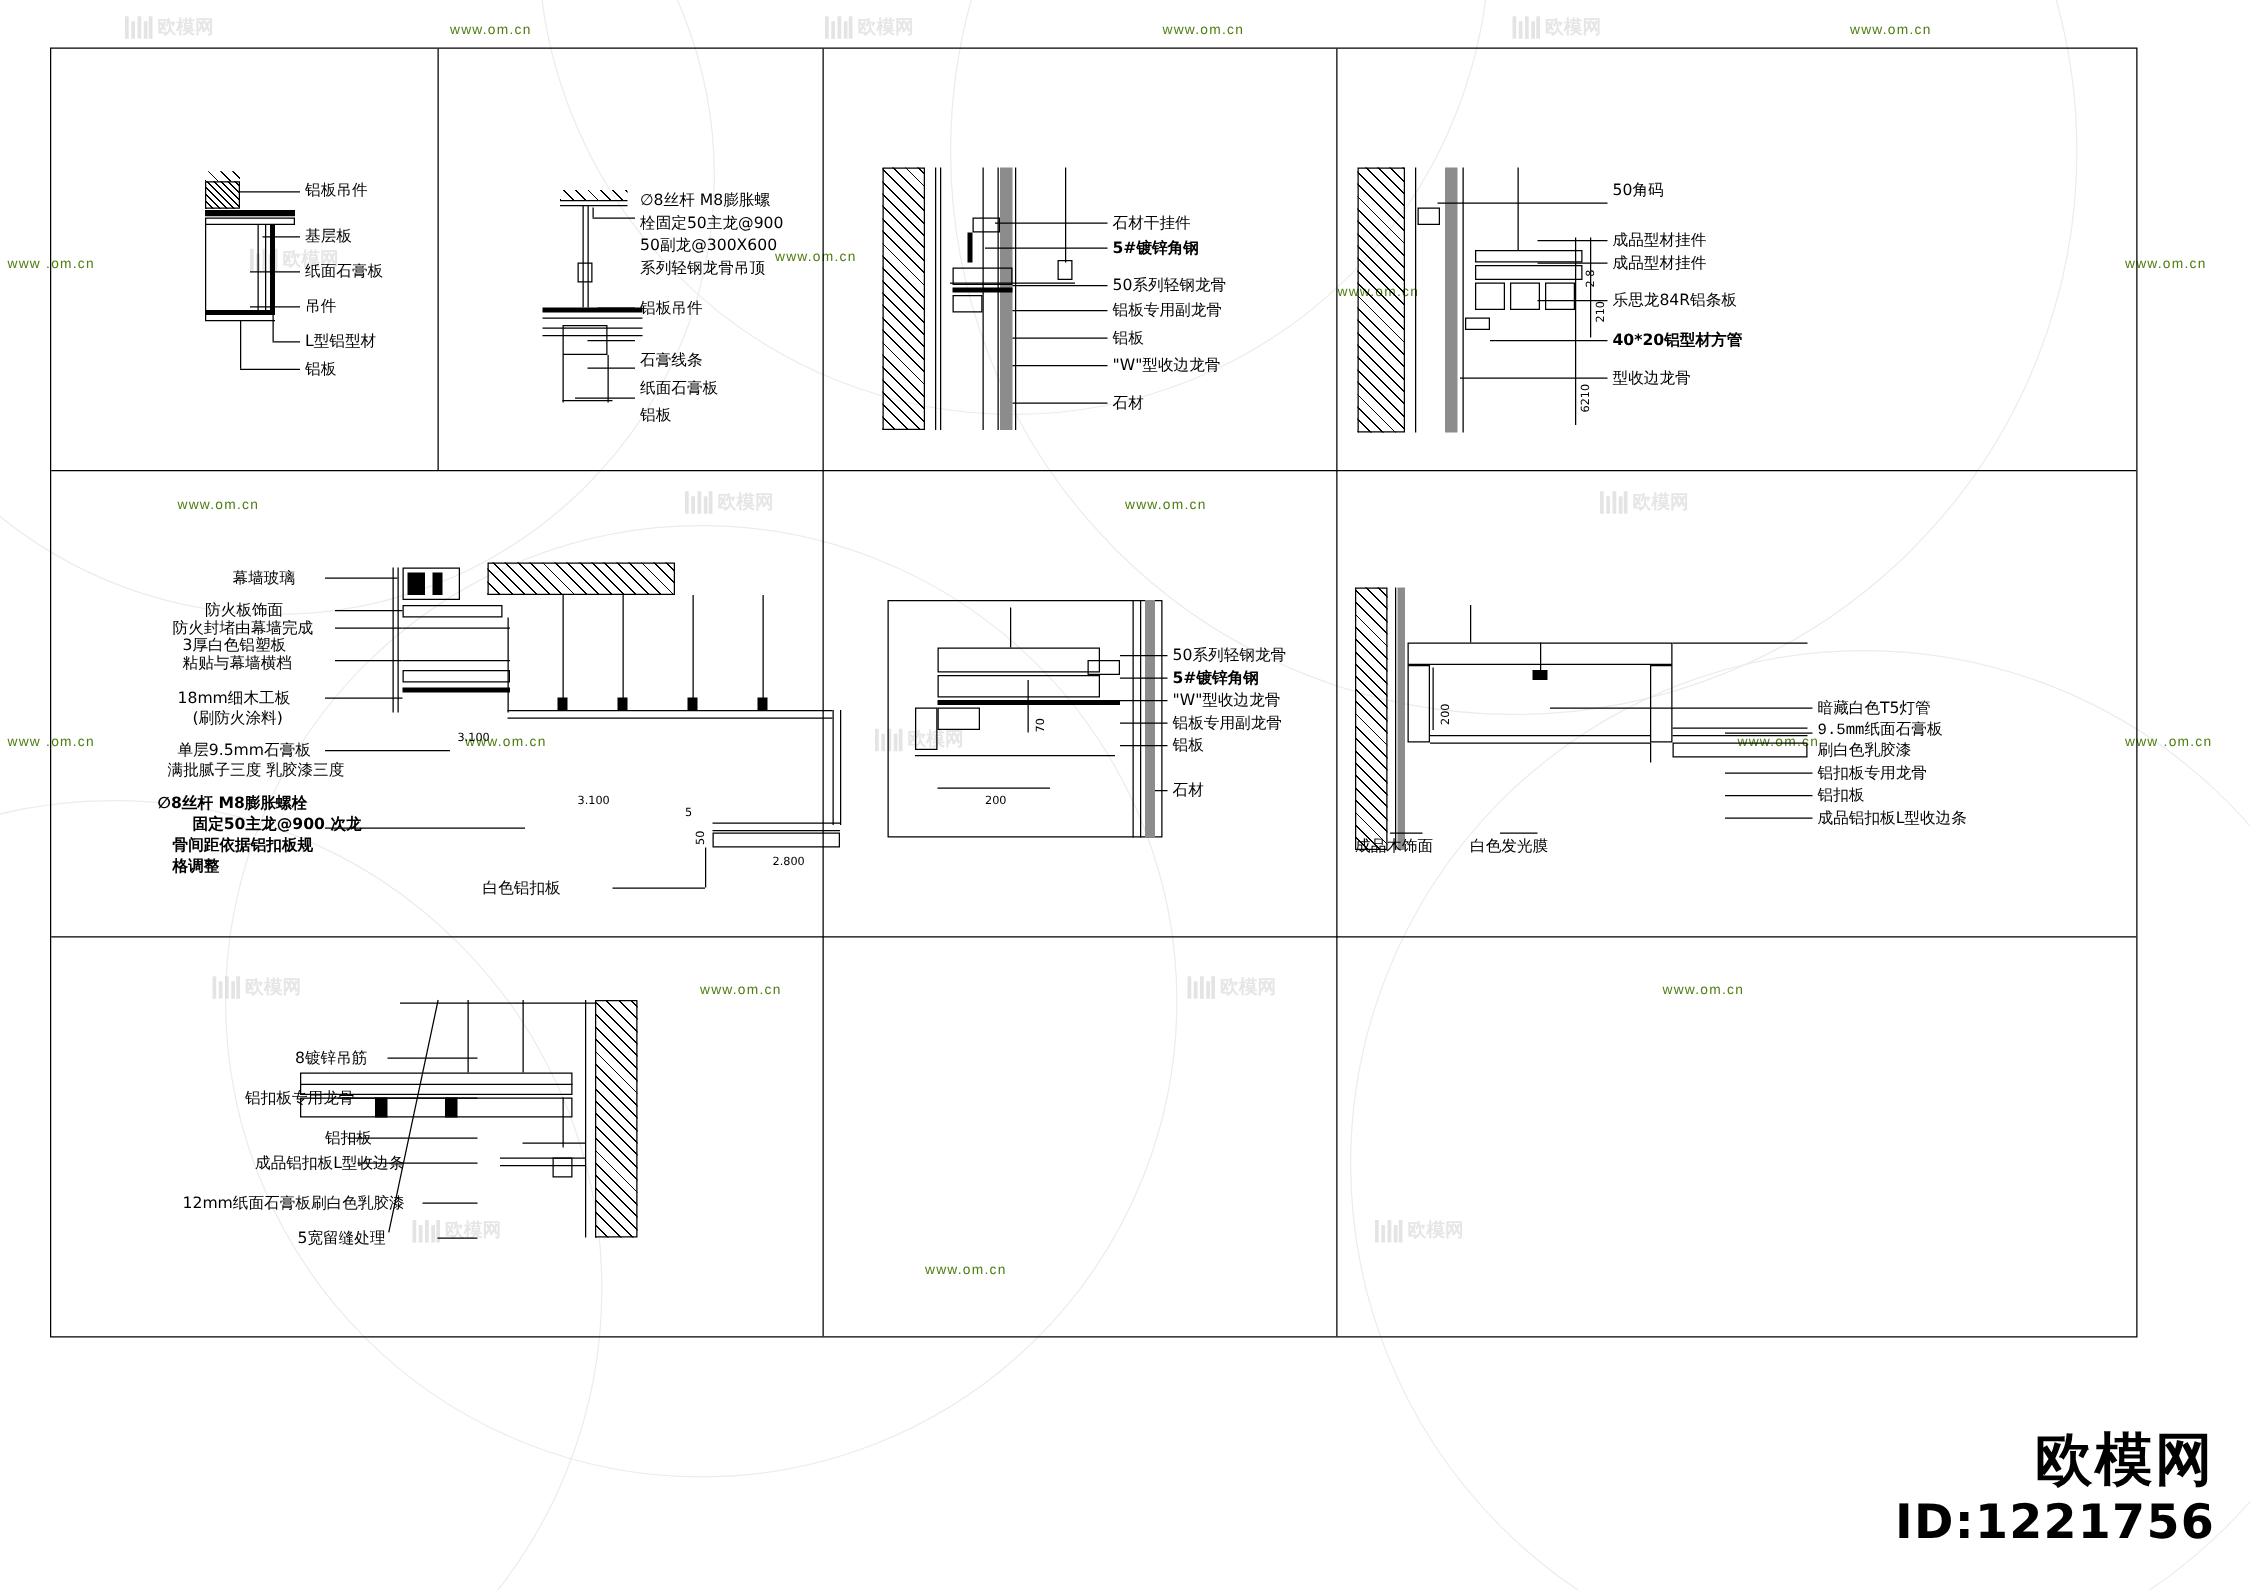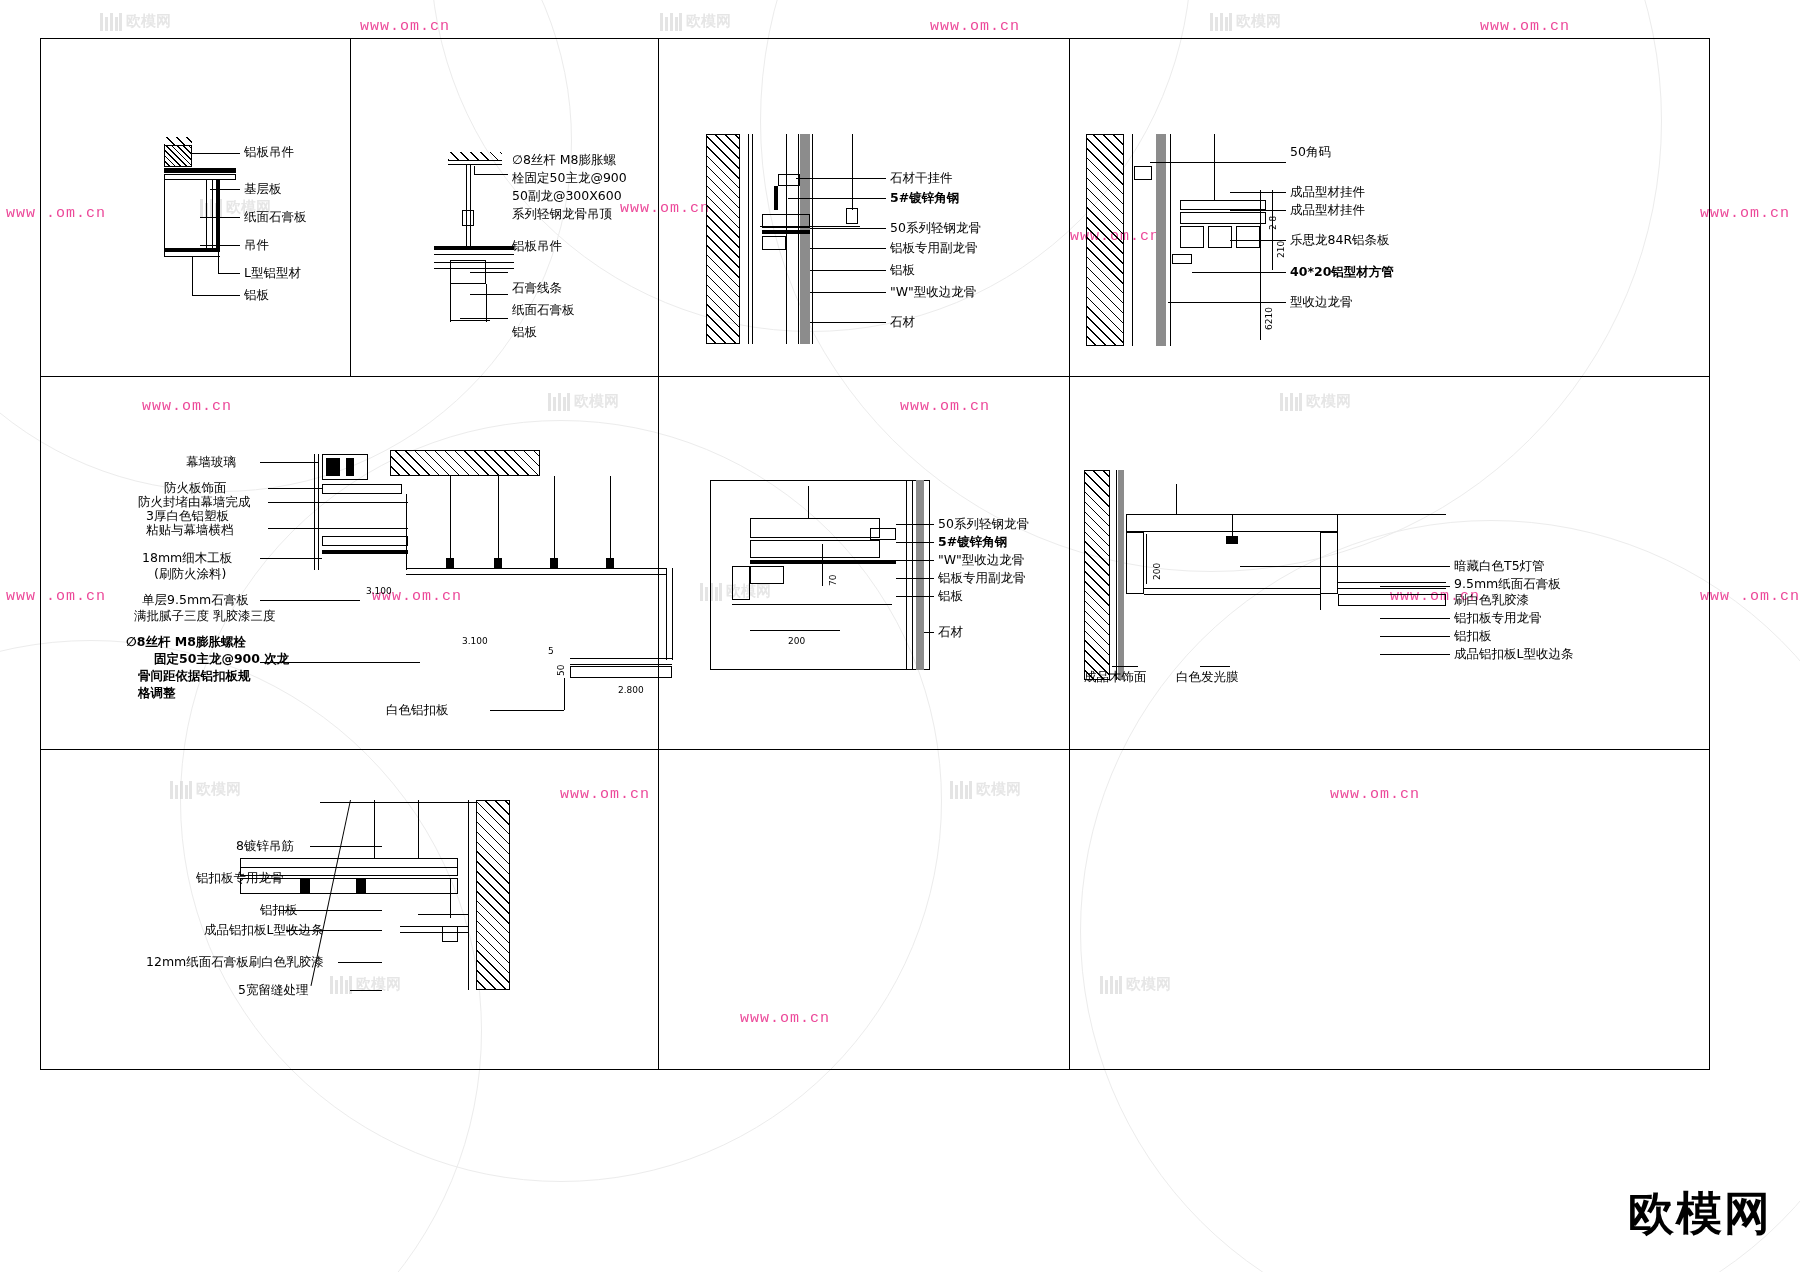--- a/index.html
+++ b/index.html
@@ -18,25 +18,25 @@
   
   #watermarks {
     position: absolute;
     left: 0; top: 0;
     width: 1800px; height: 1272px;
     pointer-events: none;
     z-index: 5;
   }
   .wm-text {
     position: absolute;
-    font-size: 15px;
-    color: #ec4899;
+    font-size: 11px;
+    color: #4d7c0f;
     letter-spacing: 1px;
     white-space: nowrap;
-    font-family: Liberation Mono, monospace;
+    font-family: Liberation Sans, sans-serif;
   }
   .wm-logo {
     position: absolute;
     display: flex;
     align-items: center;
     gap: 4px;
     opacity: .55;
   }
   .wm-logo .wm-mark {
     width: 22px; height: 18px;
@@ -520,21 +520,21 @@
 
   <div class="leader" style="left:160px;top:96px;width:210px;"></div>
   <div class="leader" style="left:300px;top:116px;width:70px;"></div>
   <div class="leader" style="left:300px;top:148px;width:70px;"></div>
   <div class="leader" style="left:300px;top:166px;width:70px;"></div>
   <div class="leader" style="left:300px;top:184px;width:70px;"></div>
   <div class="leader" style="left:32px;top:196px;width:26px;"></div>
   <div class="leader" style="left:120px;top:196px;width:30px;"></div>
 
   <span class="label" style="left:374px;top:89px;">暗藏白色T5灯管</span>
-  <span class="label" style="left:374px;top:107px;">9.5mm纸面石膏板</span>
+  <span class="label" style="left:374px;top:107px;font-family:Liberation Mono, monospace;">9.5mm纸面石膏板</span>
   <span class="label" style="left:374px;top:123px;">刷白色乳胶漆</span>
   <span class="label" style="left:374px;top:141px;">铝扣板专用龙骨</span>
   <span class="label" style="left:374px;top:159px;">铝扣板</span>
   <span class="label" style="left:374px;top:177px;">成品铝扣板L型收边条</span>
   <span class="label" style="left:4px;top:200px;">成品木饰面</span>
   <span class="label" style="left:96px;top:200px;">白色发光膜</span>
 </div>
 
 <div class="cell" style="left:150px;top:800px;width:480px;height:230px;">
   <div class="hatch45" style="left:326px;top:0px;width:34px;height:190px;"></div>
@@ -566,13 +566,14 @@
   <span class="label" style="left:86px;top:39px;">8镀锌吊筋</span>
   <span class="label" style="left:46px;top:71px;">铝扣板专用龙骨</span>
   <span class="label" style="left:110px;top:103px;">铝扣板</span>
   <span class="label" style="left:54px;top:123px;">成品铝扣板L型收边条</span>
   <span class="label" style="left:-4px;top:155px;">12mm纸面石膏板刷白色乳胶漆</span>
   <span class="label" style="left:88px;top:183px;">5宽留缝处理</span>
 </div>
 
 <div id="brand">
   <div class="brand-name">欧模网</div>
+  <div class="brand-id">ID:1221756</div>
 </div>
 
 </body></html>

